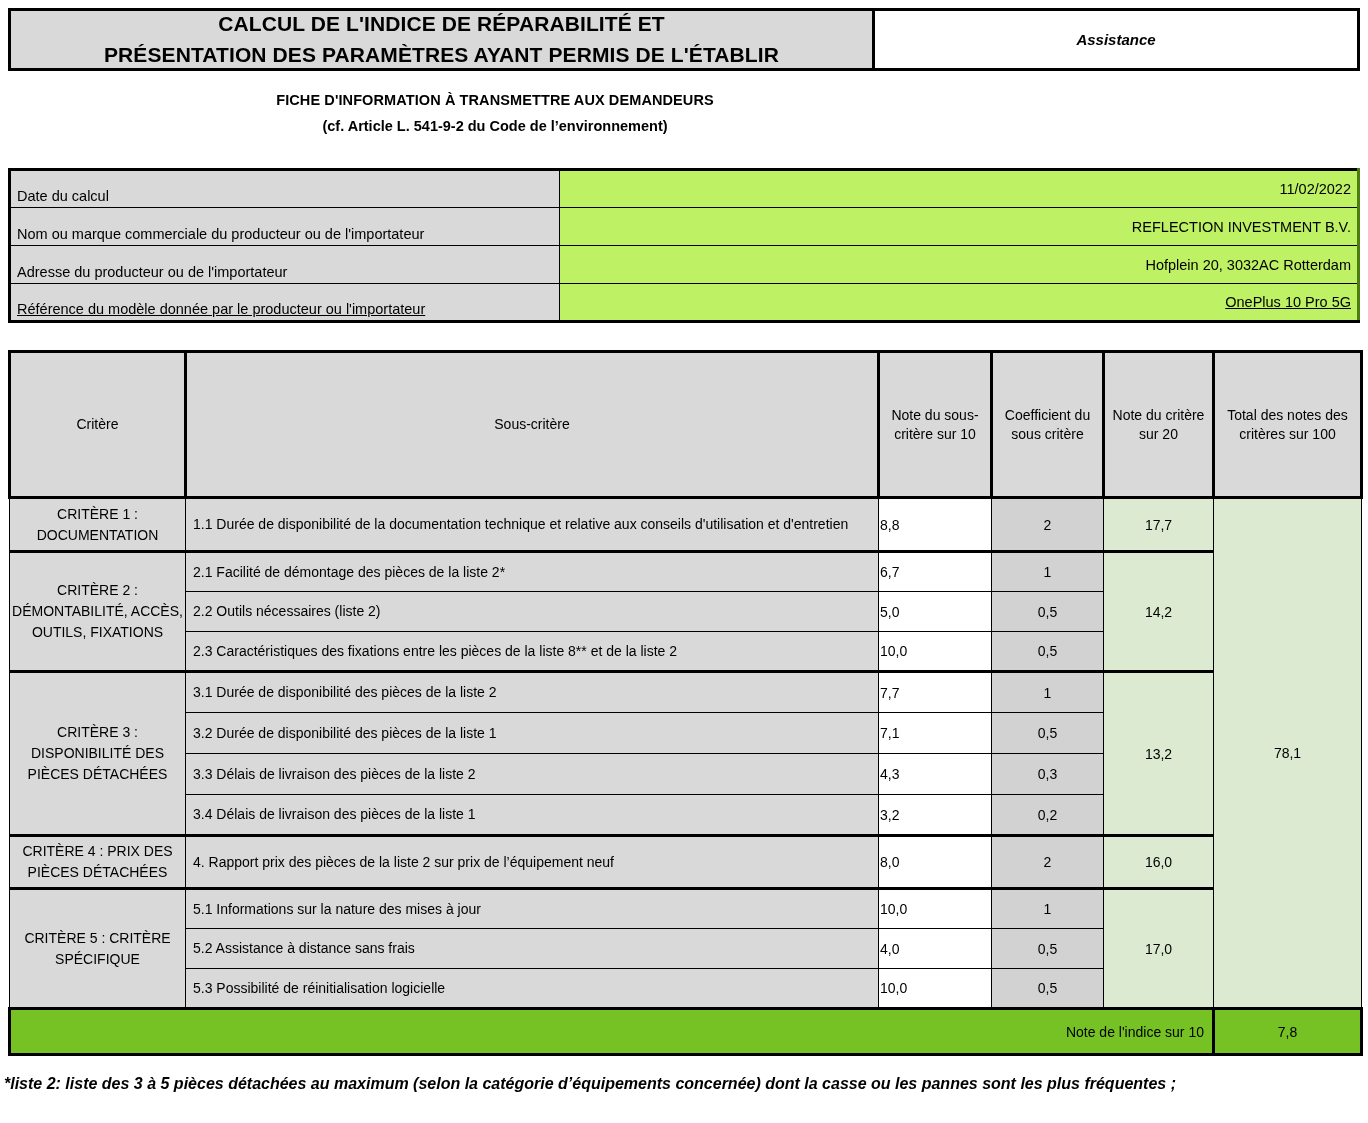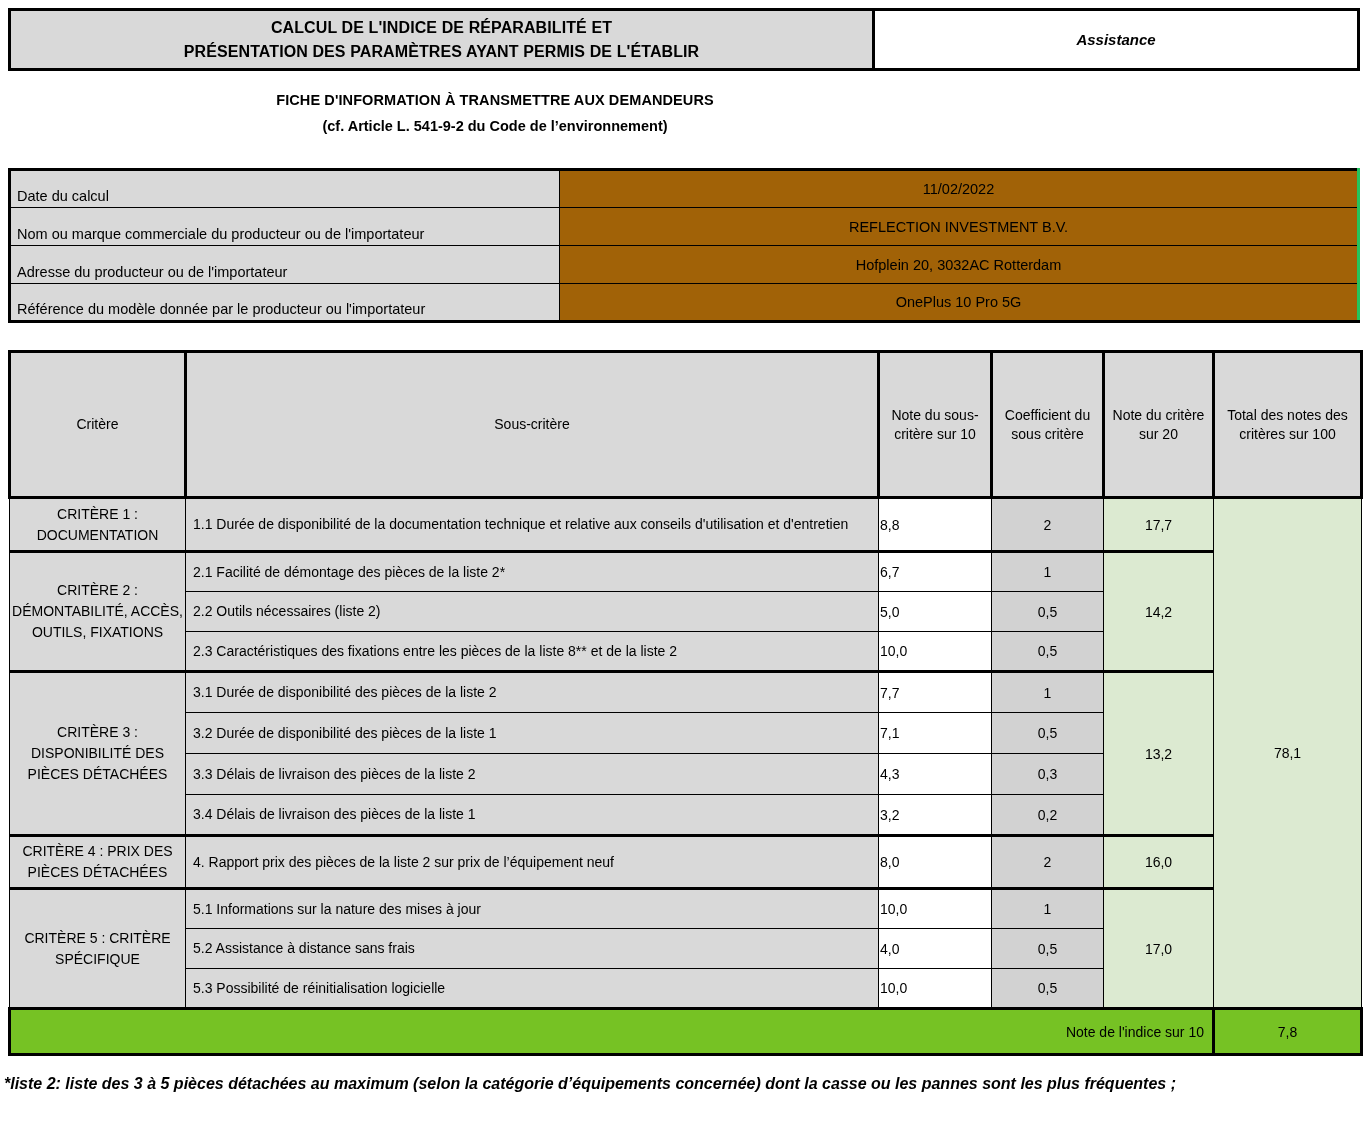--- a/index.html
+++ b/index.html
@@ -36,21 +36,21 @@
     width: 864px;
     background: #d9d9d9;
     border-right: 3px solid #000;
     box-sizing: border-box;
     display: flex;
     flex-direction: column;
     align-items: center;
     justify-content: center;
     text-align: center;
     font-weight: bold;
-    font-size: 16px;
+    font-size: 21px;
     line-height: 1.45;
     letter-spacing: 0.1px;
   }
   .title-device {
     flex: 1;
     background: #ffffff;
     display: flex;
     align-items: center;
     justify-content: center;
     font-style: italic;
@@ -87,33 +87,33 @@
     table-layout: fixed;
   }
   .info-table td {
     border: 1.5px solid #000;
     height: 38px;
     font-size: 14.5px;
     padding: 0 6px;
     box-sizing: border-box;
   }
   .info-table tr:first-child td { border-top: 3px solid #000; }
-  .info-table tr:last-child td { border-bottom: 3px solid #000; }
+  .info-table tr:last-child td { border-bottom: 3px solid #000; text-decoration: underline; }
   .info-table td.lbl {
     width: 550px;
     background: #d9d9d9;
     text-align: left;
     border-left: 3px solid #000;
     vertical-align: bottom;
     padding-bottom: 3px;
   }
   .info-table td.val {
-    background: #a16207;
-    text-align: center;
-    border-right: 3px solid #22c55e;
+    background: #bef264;
+    text-align: right;
+    border-right: 3px solid #4d7c0f;
     vertical-align: middle;
   }
 
   
   .main-table {
     position: absolute;
     left: 8px;
     top: 350px;
     width: 1352px;
     border-collapse: collapse;

